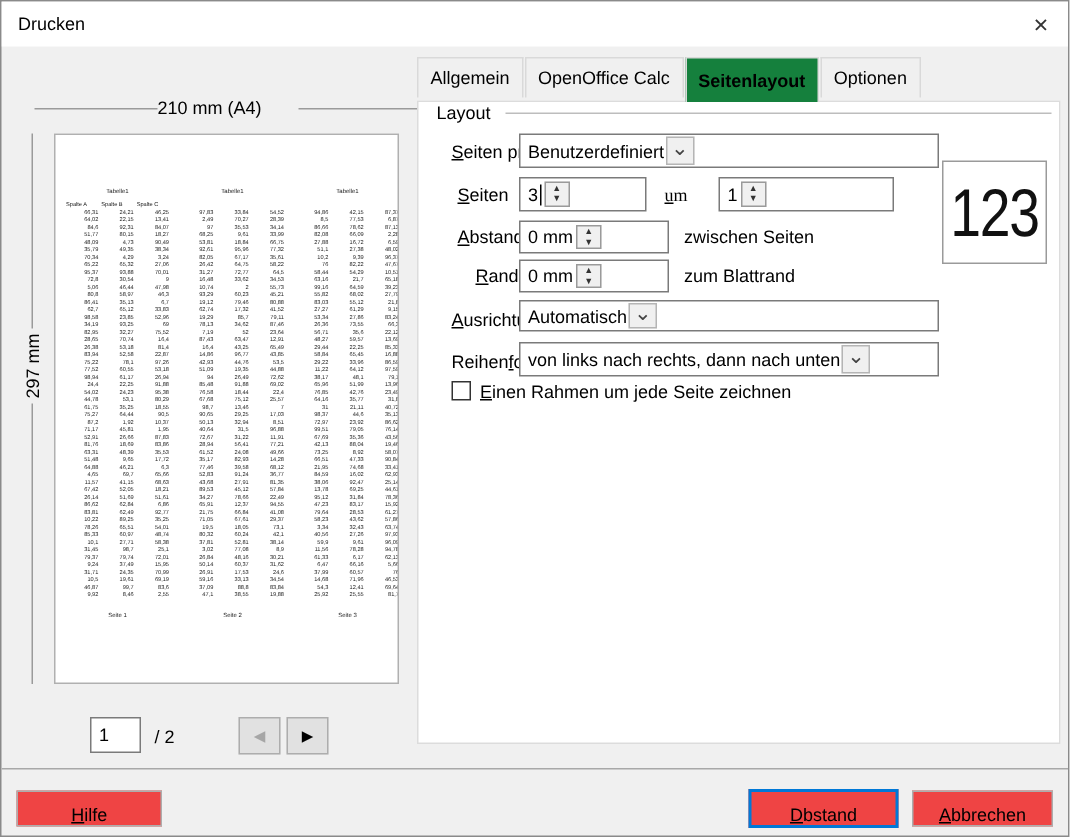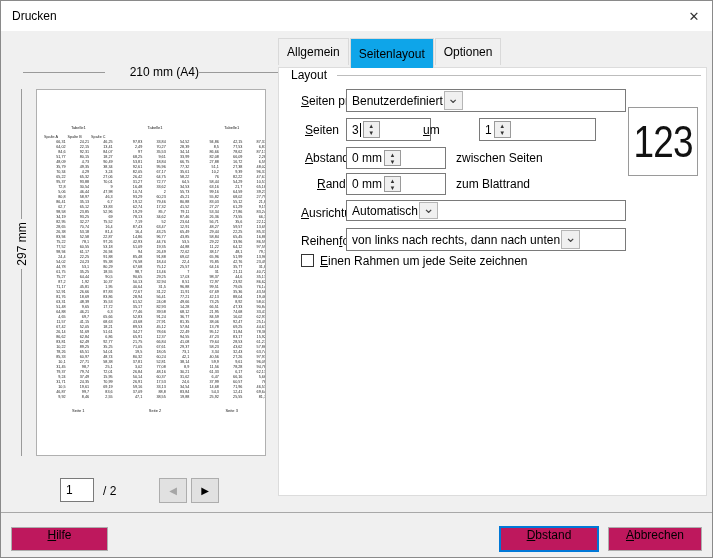--- a/index.html
+++ b/index.html
@@ -12,21 +12,21 @@
   }
   
   .titlebar { position:absolute; left:0; top:0; width:100%; height:30px; background:#fff; }
   .title { position:absolute; left:11px; top:8px; font-size:12px; }
   .close-btn { position:absolute; right:6px; top:4px; width:24px; height:22px;
     display:flex; align-items:center; justify-content:center; font-size:13px; color:#333; cursor:default; }
   
   .tabstrip { position:absolute; left:277px; top:37px; display:flex; align-items:flex-start; z-index:3; }
   .tab { height:27px; padding:0 8px; background:#f0f0f0; border:1px solid #d9d9d9; border-bottom:none;
     display:flex; align-items:center; font-size:12px; margin-right:1px; }
-  .tab.active { height:30px; background:#0ea5e9; font-weight:normal; position:relative; margin-bottom:-1px; }
+  .tab.active { height:30px; background:#15803d; font-weight:bold; position:relative; margin-bottom:-1px; }
   
   .panel { position:absolute; left:277px; top:66px; width:429px; height:429px; background:#fff; border:1px solid #dcdcdc; z-index:2; }
   .group-title { position:absolute; left:290px; top:67px; z-index:4; }
   .group-rule { position:absolute; left:336px; top:74px; width:364px; height:1px; background:#bdbdbd; z-index:4; }
   .flabel { position:absolute; z-index:4; white-space:nowrap; }
   .u { text-decoration: underline; }
   
   .field, .combo {
     position:absolute; background:#fff; border:1px solid #7a7a7a; z-index:4;
     display:flex; align-items:center; overflow:hidden;
@@ -39,21 +39,21 @@
   .combo-val { padding-left:5px; white-space:nowrap; }
   .combo-btn { margin-left:auto; width:19px; align-self:stretch; margin:1px; background:#f0f0f0; border:1px solid #b5b5b5;
     display:flex; align-items:center; justify-content:center; font-size:14px; color:#444; line-height:0; padding-bottom:6px; }
   .suffix { position:absolute; z-index:4; white-space:nowrap; }
   .checkbox { position:absolute; left:300px; top:253px; width:13px; height:13px; border:1px solid #333; background:#fff; z-index:4; }
   .num-preview { position:absolute; left:627px; top:88px; width:70px; height:69px; background:#fff; border:1px solid #9a9a9a; z-index:4;
     display:flex; align-items:center; justify-content:center;margin-top:18px; }
   .num-preview span { font-size:45px; color:#111; transform:scaleX(0.82); letter-spacing:-1px; }
   
   .dim-line { position:absolute; background:#9a9a9a; }
-  .pv-width-label { position:absolute; left:104px; top:64px; width:94px; text-align:right; }
+  .pv-width-label { position:absolute; left:104px; top:64px; width:94px; text-align:left; }
   .pv-height-label { position:absolute; left:-9px; top:236px; width:60px; height:14px; text-align:center;
     transform:rotate(-90deg); }
   .pv-page { position:absolute; left:35px; top:88px; width:230px; height:367px; background:#fff; border:1px solid #b0b0b0; overflow:hidden; }
   .pv-scale { width:460px; height:734px; transform:scale(0.5); transform-origin:0 0; }
   .pv-groups { display:flex; gap:12px; padding:70px 0 0 12px; }
   .pv-group { width:142px; }
   .pv-title { text-align:center; font-size:8px; color:#222; height:14px; margin-bottom:4px; }
   .pv-row { display:flex; height:10px; }
   .pv-cell { flex:1; font-size:7.5px; color:#222; text-align:right; padding-right:2px; line-height:10px; white-space:nowrap; overflow:hidden; }
   .pv-head .pv-cell { text-align:left; padding-left:2px; }
@@ -61,40 +61,41 @@
   
   .page-input { position:absolute; left:59px; top:477px; width:34px; height:24px; background:#fff; border:1px solid #7a7a7a;
     display:flex; align-items:center; padding-left:5px; }
   .page-total { position:absolute; left:102px; top:483px; }
   .nav-btn { position:absolute; top:477px; width:28px; height:25px; background:#e1e1e1; border:1px solid #adadad;
     display:flex; align-items:center; justify-content:center; font-size:10px; }
   .nav-prev { left:158px; color:#a6a6a6; }
   .nav-next { left:190px; color:#000; }
   
   .footer-sep { position:absolute; left:0; top:511px; width:100%; height:1px; background:#a8a8a8; }
-  .btn { position:absolute; background:#be185d; border:1px solid #adadad;
-    display:flex; align-items:flex-start; justify-content:center; font-size:12px; }
+  .btn { position:absolute; background:#ef4444; border:1px solid #adadad;
+    display:flex; align-items:flex-end; justify-content:center; font-size:12px; }
   .btn-help { left:10px; top:526px; width:97px; height:24px; }
   .btn-print { left:498px; top:525px; width:100px; height:26px; border:2px solid #0078d7; }
   .btn-cancel { left:607px; top:526px; width:94px; height:24px; }
 </style>
 </head>
 <body>
 
 <div id="dialog">
 
   <div class="titlebar">
     <div class="title">Drucken</div>
     <div class="close-btn">
       <span>✕</span>
     </div>
   </div>
 
   <div class="tabstrip">
     <div class="tab">Allgemein</div>
+    <div class="tab">OpenOffice Calc</div>
     <div class="tab active">Seitenlayout</div>
     <div class="tab">Optionen</div>
   </div>
 
   <div class="panel"></div>
   <div class="group-title">Layout</div>
   <div class="group-rule"></div>
 
   <div class="flabel" style="left:300px; top:93px;"><span class="u">S</span><span>eiten pro Blatt</span></div>
   <div class="combo" style="left:345px; top:88px; width:280px; height:23px;">
@@ -108,21 +109,21 @@
 
   <div class="flabel" style="left:304px; top:122px;"><span class="u">S</span><span>eiten</span></div>
   <div class="field" style="left:345px; top:117px; width:85px; height:23px;">
     <span class="field-val">3</span>
       <span class="caret"></span>
     <span class="spin">
       <div>▲</div>
       <div>▼</div>
     </span>
   </div>
-  <div class="flabel" style="left:422px; top:122px;"><span class="u">u</span><span>m</span></div>
+  <div class="flabel" style="left:442px; top:122px;font-family:Liberation Serif, serif;"><span class="u">u</span><span>m</span></div>
   <div class="field" style="left:478px; top:117px; width:117px; height:23px;">
     <span class="field-val">1</span>
     <span class="spin">
       <div>▲</div>
       <div>▼</div>
     </span>
   </div>
 
   <div class="flabel" style="left:304px; top:150px;"><span class="u">A</span><span>bstand</span></div>
   <div class="field" style="left:345px; top:146px; width:100px; height:22px;">

